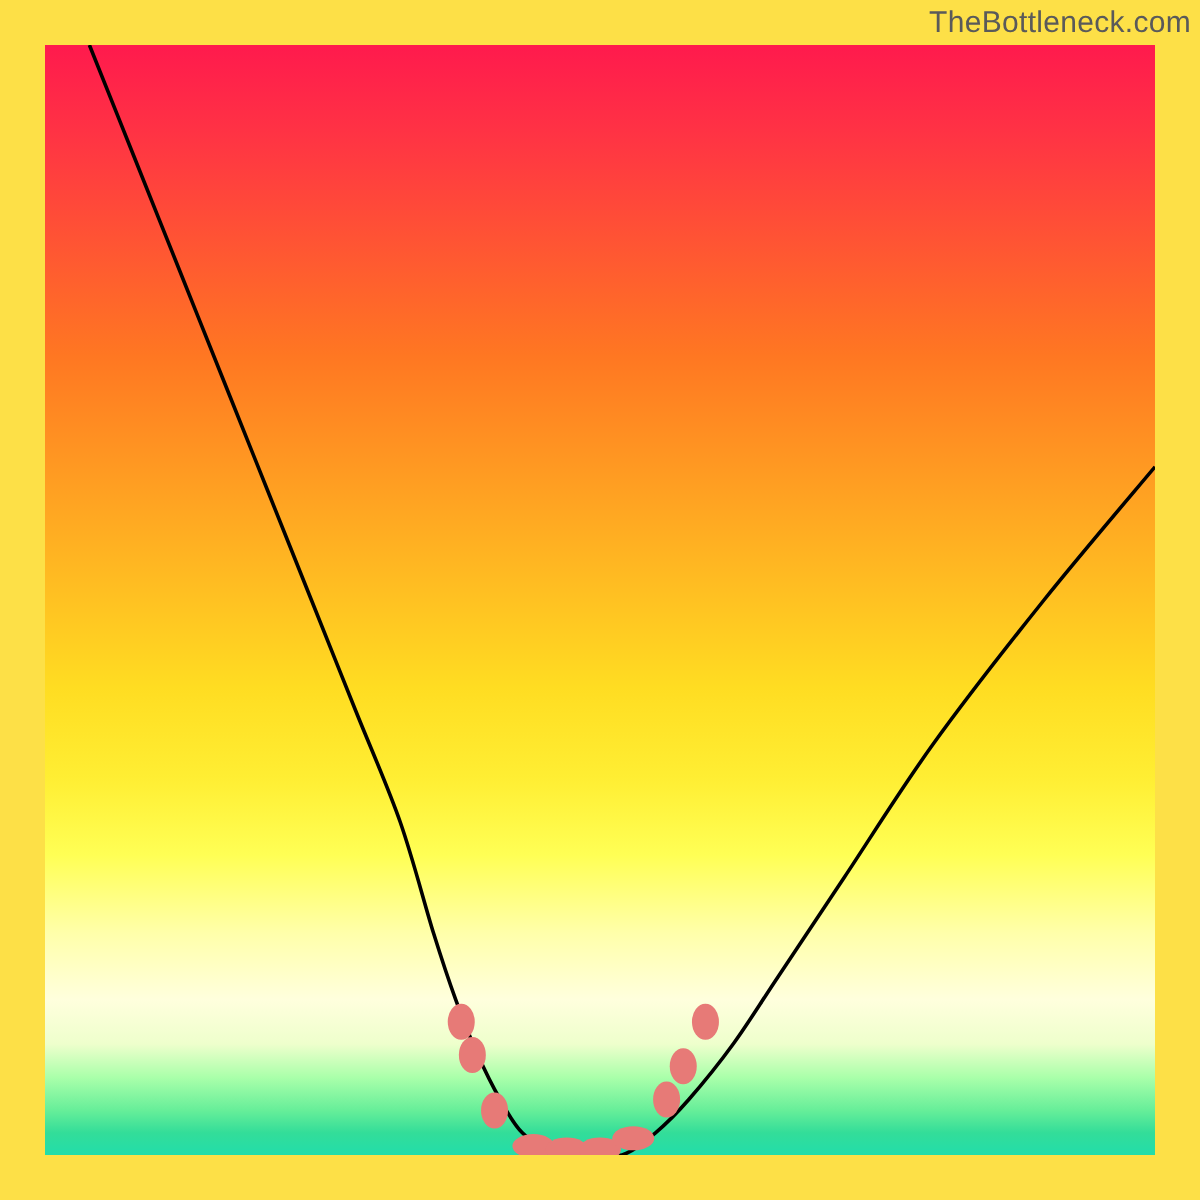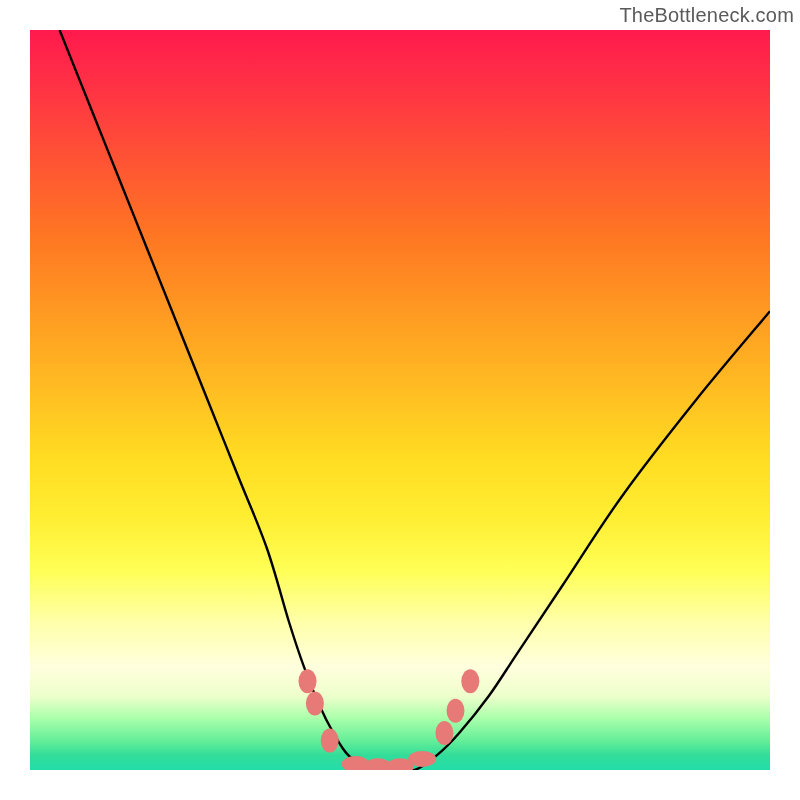--- a/index.html
+++ b/index.html
@@ -8,21 +8,21 @@
     width: 800px;
     height: 800px;
     overflow: hidden;
     background: #000;
     font-family: Arial, Helvetica, sans-serif;
   }
   .frame {
     position: relative;
     width: 800px;
     height: 800px;
-    background: #ffffff;
+    background: #fde047;
   }
   .plot-area {
     position: absolute;
     left: 30px;
     top: 30px;
     width: 740px;
     height: 740px;
     background: linear-gradient(to bottom,
       #ff1a4d 0%,
       #ff3344 8%,

